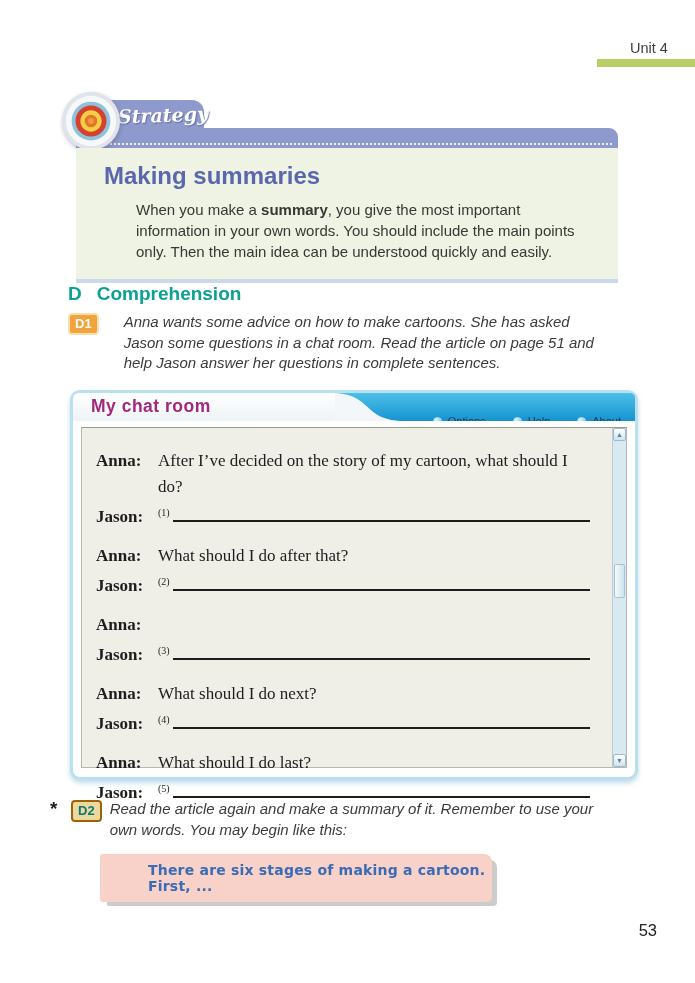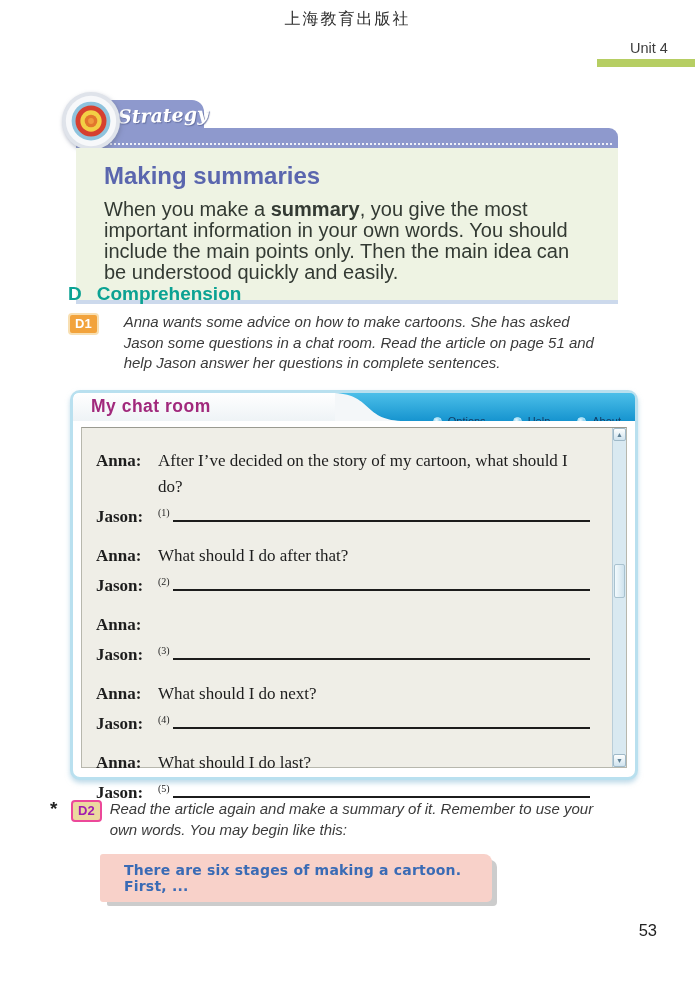--- a/index.html
+++ b/index.html
@@ -62,41 +62,41 @@
     position: relative; margin-top: 48px;
     background: #eef3e3;
     box-shadow: 0 4px 0 #ccd9ec;
     padding: 14px 24px 17px 28px;
     min-height: 110px;
   }
   .strategy-title {
     color: #5a66ae; font-weight: bold; font-size: 24px; margin-bottom: 9px;
   }
   .strategy-body {
-    font-size: 20px; line-height: 21px; color: #333a33; max-width: 500px;
+    font-size: 15px; line-height: 21px; color: #333a33; max-width: 500px; margin-left: 32px;
   }
   .strategy-body b { font-weight: bold; }
 
   
   .section-heading {
     position: absolute; left: 68px; top: 283px;
     color: #0ba293; font-weight: bold; font-size: 19px;
     display: flex; gap: 15px;
   }
   .d1-block {
     position: absolute; left: 68px; top: 312px; width: 545px;
     display: flex; align-items: flex-start; gap: 25px;
   }
   .badge {
     flex: 0 0 auto; display: inline-block;
     font-weight: bold; font-size: 13px; line-height: 16px;
     padding: 1px 5px; border-radius: 4px; margin-top: 1px;
   }
   .badge-d1 { background: #f2a33c; color: #fff; border: 2px solid #f8dfb2; }
-  .badge-d2 { background: #ecd9a0; color: #a21caf; border: 2px solid #ec4899; }
+  .badge-d2 { background: #ecd9a0; color: #0f766e; border: 2px solid #a16207; }
   .instr {
     font-style: italic; font-size: 15px; line-height: 20.5px; color: #3b3b3b;
   }
 
   
   .chat-window {
     position: absolute; left: 70px; top: 390px; width: 568px; height: 390px;
     background: #fff;
     border: 3px solid #b9e0ef; border-radius: 10px;
     box-shadow: 0 3px 5px rgba(140,190,215,.55);
@@ -181,37 +181,36 @@
 
   
   .note {
     position: absolute; left: 100px; top: 854px; width: 392px; height: 48px;
     background: #f8d1c9;
     border-radius: 3px 8px 5px 3px;
     box-shadow: 6px 5px 0 -1px #cccccc;
     display: flex; align-items: center;
   }
   .note-text {
-    padding-left: 24px;
+    padding-left: 48px;
     font-family: "DejaVu Sans", sans-serif;
     font-weight: bold; font-size: 14px; color: #3a6bb5;
     letter-spacing: .2px;
   }
 
   .page-number {
     position: absolute; right: 38px; top: 921px;
     font-size: 16.5px; color: #222;
   }
 </style>
 </head>
 <body>
 
 <div class="page">
 
-  <div class="publisher">上海教育出版社</div>
 
   <div class="unit-tab">
     <span class="unit-label">Unit 4</span>
     <span class="unit-bar"></span>
   </div>
 
   <div class="strategy">
     <div class="strategy-tab">
       <span class="strategy-tab-label">Strategy</span>
     </div>

